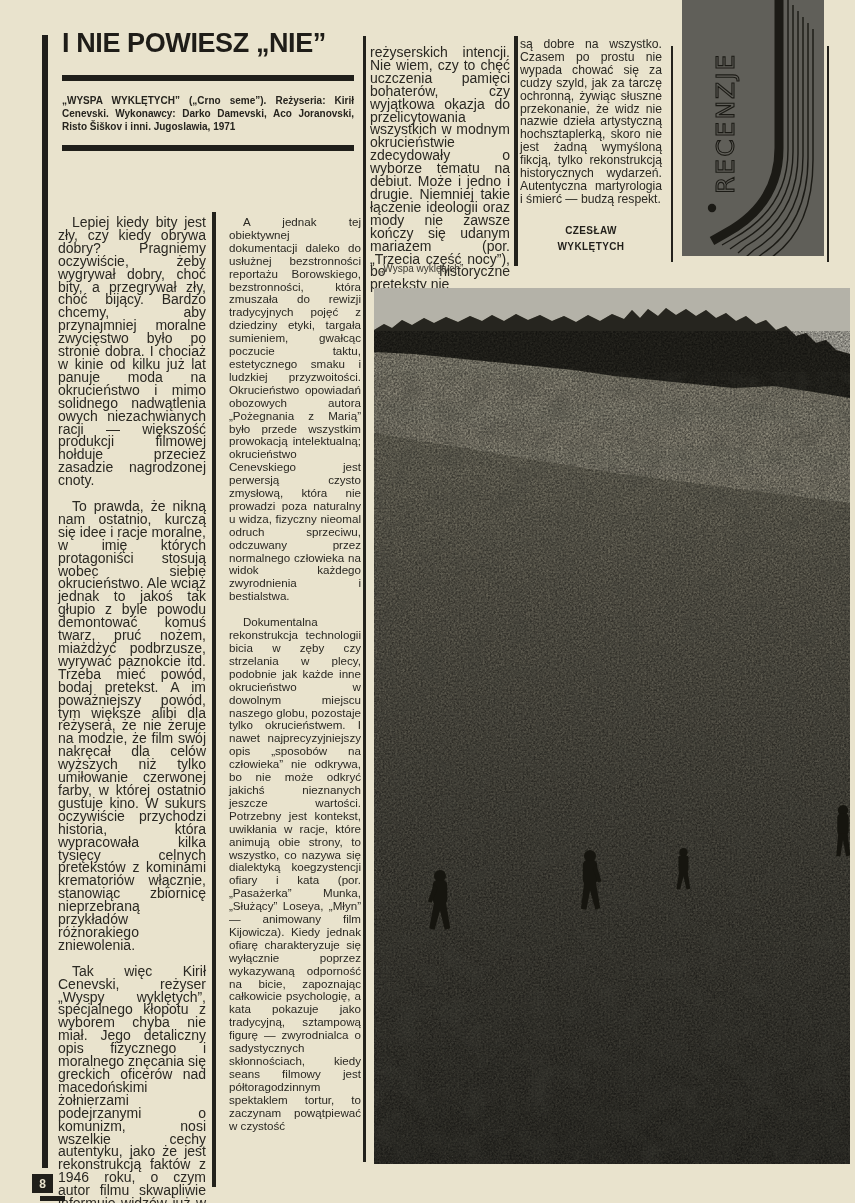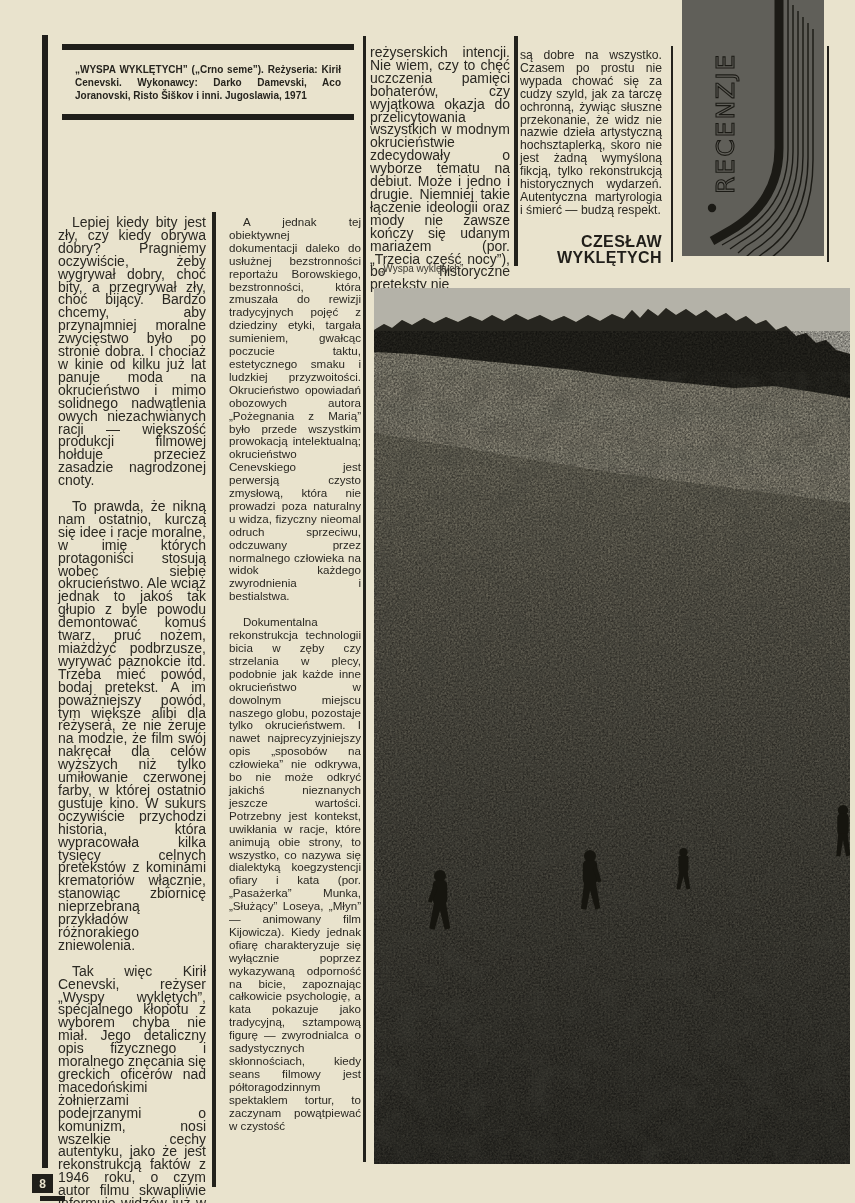--- a/index.html
+++ b/index.html
@@ -9,30 +9,30 @@
     font-family:"Liberation Sans","DejaVu Sans",sans-serif;
     -webkit-hyphens:auto;hyphens:auto;
   }
   
   .left-bar{position:absolute;left:42px;top:35px;width:6px;height:1133px;background:#201f1a;}
   
   .masthead{position:absolute;left:62px;top:28px;width:292px;}
   .masthead h1{margin:0;font-size:27px;font-weight:bold;letter-spacing:-0.4px;color:#1f1d18;white-space:nowrap;}
   .rule{height:6px;background:#201f1a;}
   .rule-top{margin-top:16px;}
-  .credits{font-size:10px;font-weight:bold;line-height:13px;text-align:justify;margin:13px 13px 12px;color:#26241e;}
+  .credits{font-size:10px;font-weight:bold;line-height:13px;text-align:justify;margin:13px 0 12px;color:#26241e;}
   
   .col{position:absolute;text-align:justify;color:#2a2822;}
   .col p{margin:0 0 13px;}
   .col p.ind{text-indent:14px;}
   .col1{left:58px;top:216px;width:148px;font-size:14px;line-height:12.9px;}
   .col2{left:229px;top:216px;width:132px;font-size:11.6px;line-height:12.9px;}
   .col3{left:370px;top:46px;width:140px;font-size:14px;line-height:12.9px;}
-  .col4{left:520px;top:49px;width:142px;font-size:12.2px;line-height:12.9px;}
-  .author{text-align:right;font-weight:bold;font-size:16px;line-height:16px;letter-spacing:0.4px;color:#211f1a;margin-top:17px;}
+  .col4{left:520px;top:38px;width:142px;font-size:12.2px;line-height:12.9px;}
+  .author{text-align:center;font-weight:bold;font-size:10px;line-height:16px;letter-spacing:0.4px;color:#211f1a;margin-top:17px;}
   
   .vrule{position:absolute;background:#23221c;}
   .v12{left:212px;top:212px;width:4px;height:975px;}
   .v23{left:363px;top:36px;width:3px;height:1126px;}
   .v34{left:514px;top:36px;width:4px;height:230px;}
   
   .caption{position:absolute;left:372px;top:263px;font-size:10px;color:#3c3a32;margin-left:8px;}
   
   .photo{position:absolute;left:374px;top:288px;width:476px;height:876px;margin:0;background:#55534a;line-height:0;}
   
@@ -45,20 +45,21 @@
   .pagebar{position:absolute;left:40px;top:1196px;width:25px;height:5px;background:#201f1a;}
 </style>
 </head>
 <body>
 
 <div class="page">
 
   <div class="left-bar"></div>
 
   <header class="masthead">
+    <h1>I NIE POWIESZ „NIE”</h1>
     <div class="rule rule-top"></div>
     <p class="credits">„WYSPA WYKLĘTYCH” („Crno seme”). Reżyseria: Kirił Cenevski. Wykonawcy: Darko Damevski, Aco Joranovski, Risto Šiškov i inni. Jugoslawia, 1971</p>
     <div class="rule"></div>
   </header>
 
   <section class="col col1">
     <p class="ind">Lepiej kiedy bity jest zły, czy kiedy obrywa dobry? Pragniemy oczywiście, żeby wygrywał dobry, choć bity, a przegrywał zły, choć bijący. Bardzo chcemy, aby przynajmniej moralne zwycięstwo było po stronie dobra. I chociaż w kinie od kilku już lat panuje moda na okrucieństwo i mimo solidnego nadwątlenia owych niezachwianych racji — większość produkcji filmowej hołduje przecież zasadzie nagrodzonej cnoty.</p>
     <p class="ind">To prawda, że nikną nam ostatnio, kurczą się idee i racje moralne, w imię których protagoniści stosują wobec siebie okrucieństwo. Ale wciąż jednak to jakoś tak głupio z byle powodu demontować komuś twarz, pruć nożem, miażdżyć podbrzusze, wyrywać paznokcie itd. Trzeba mieć powód, bodaj pretekst. A im poważniejszy powód, tym większe alibi dla reżysera, że nie żeruje na modzie, że film swój nakręcał dla celów wyższych niż tylko umiłowanie czerwonej farby, w której ostatnio gustuje kino. W sukurs oczywiście przychodzi historia, która wypracowała kilka tysięcy celnych pretekstów z kominami krematoriów włącznie, stanowiąc zbiornicę nieprzebraną przykładów różnorakiego zniewolenia.</p>
     <p class="ind">Tak więc Kirił Cenevski, reżyser „Wyspy wyklętych”, specjalnego kłopotu z wyborem chyba nie miał. Jego detaliczny opis fizycznego i moralnego znęcania się greckich oficerów nad macedońskimi żołnierzami podejrzanymi o komunizm, nosi wszelkie cechy autentyku, jako że jest rekonstrukcją faktów z 1946 roku, o czym autor filmu skwapliwie informuje widzów już w czołówce. I wszystko jest oczywiste: nasze sympatie są po stronie torturowanych, racje komunistów —</p>
   </section>

